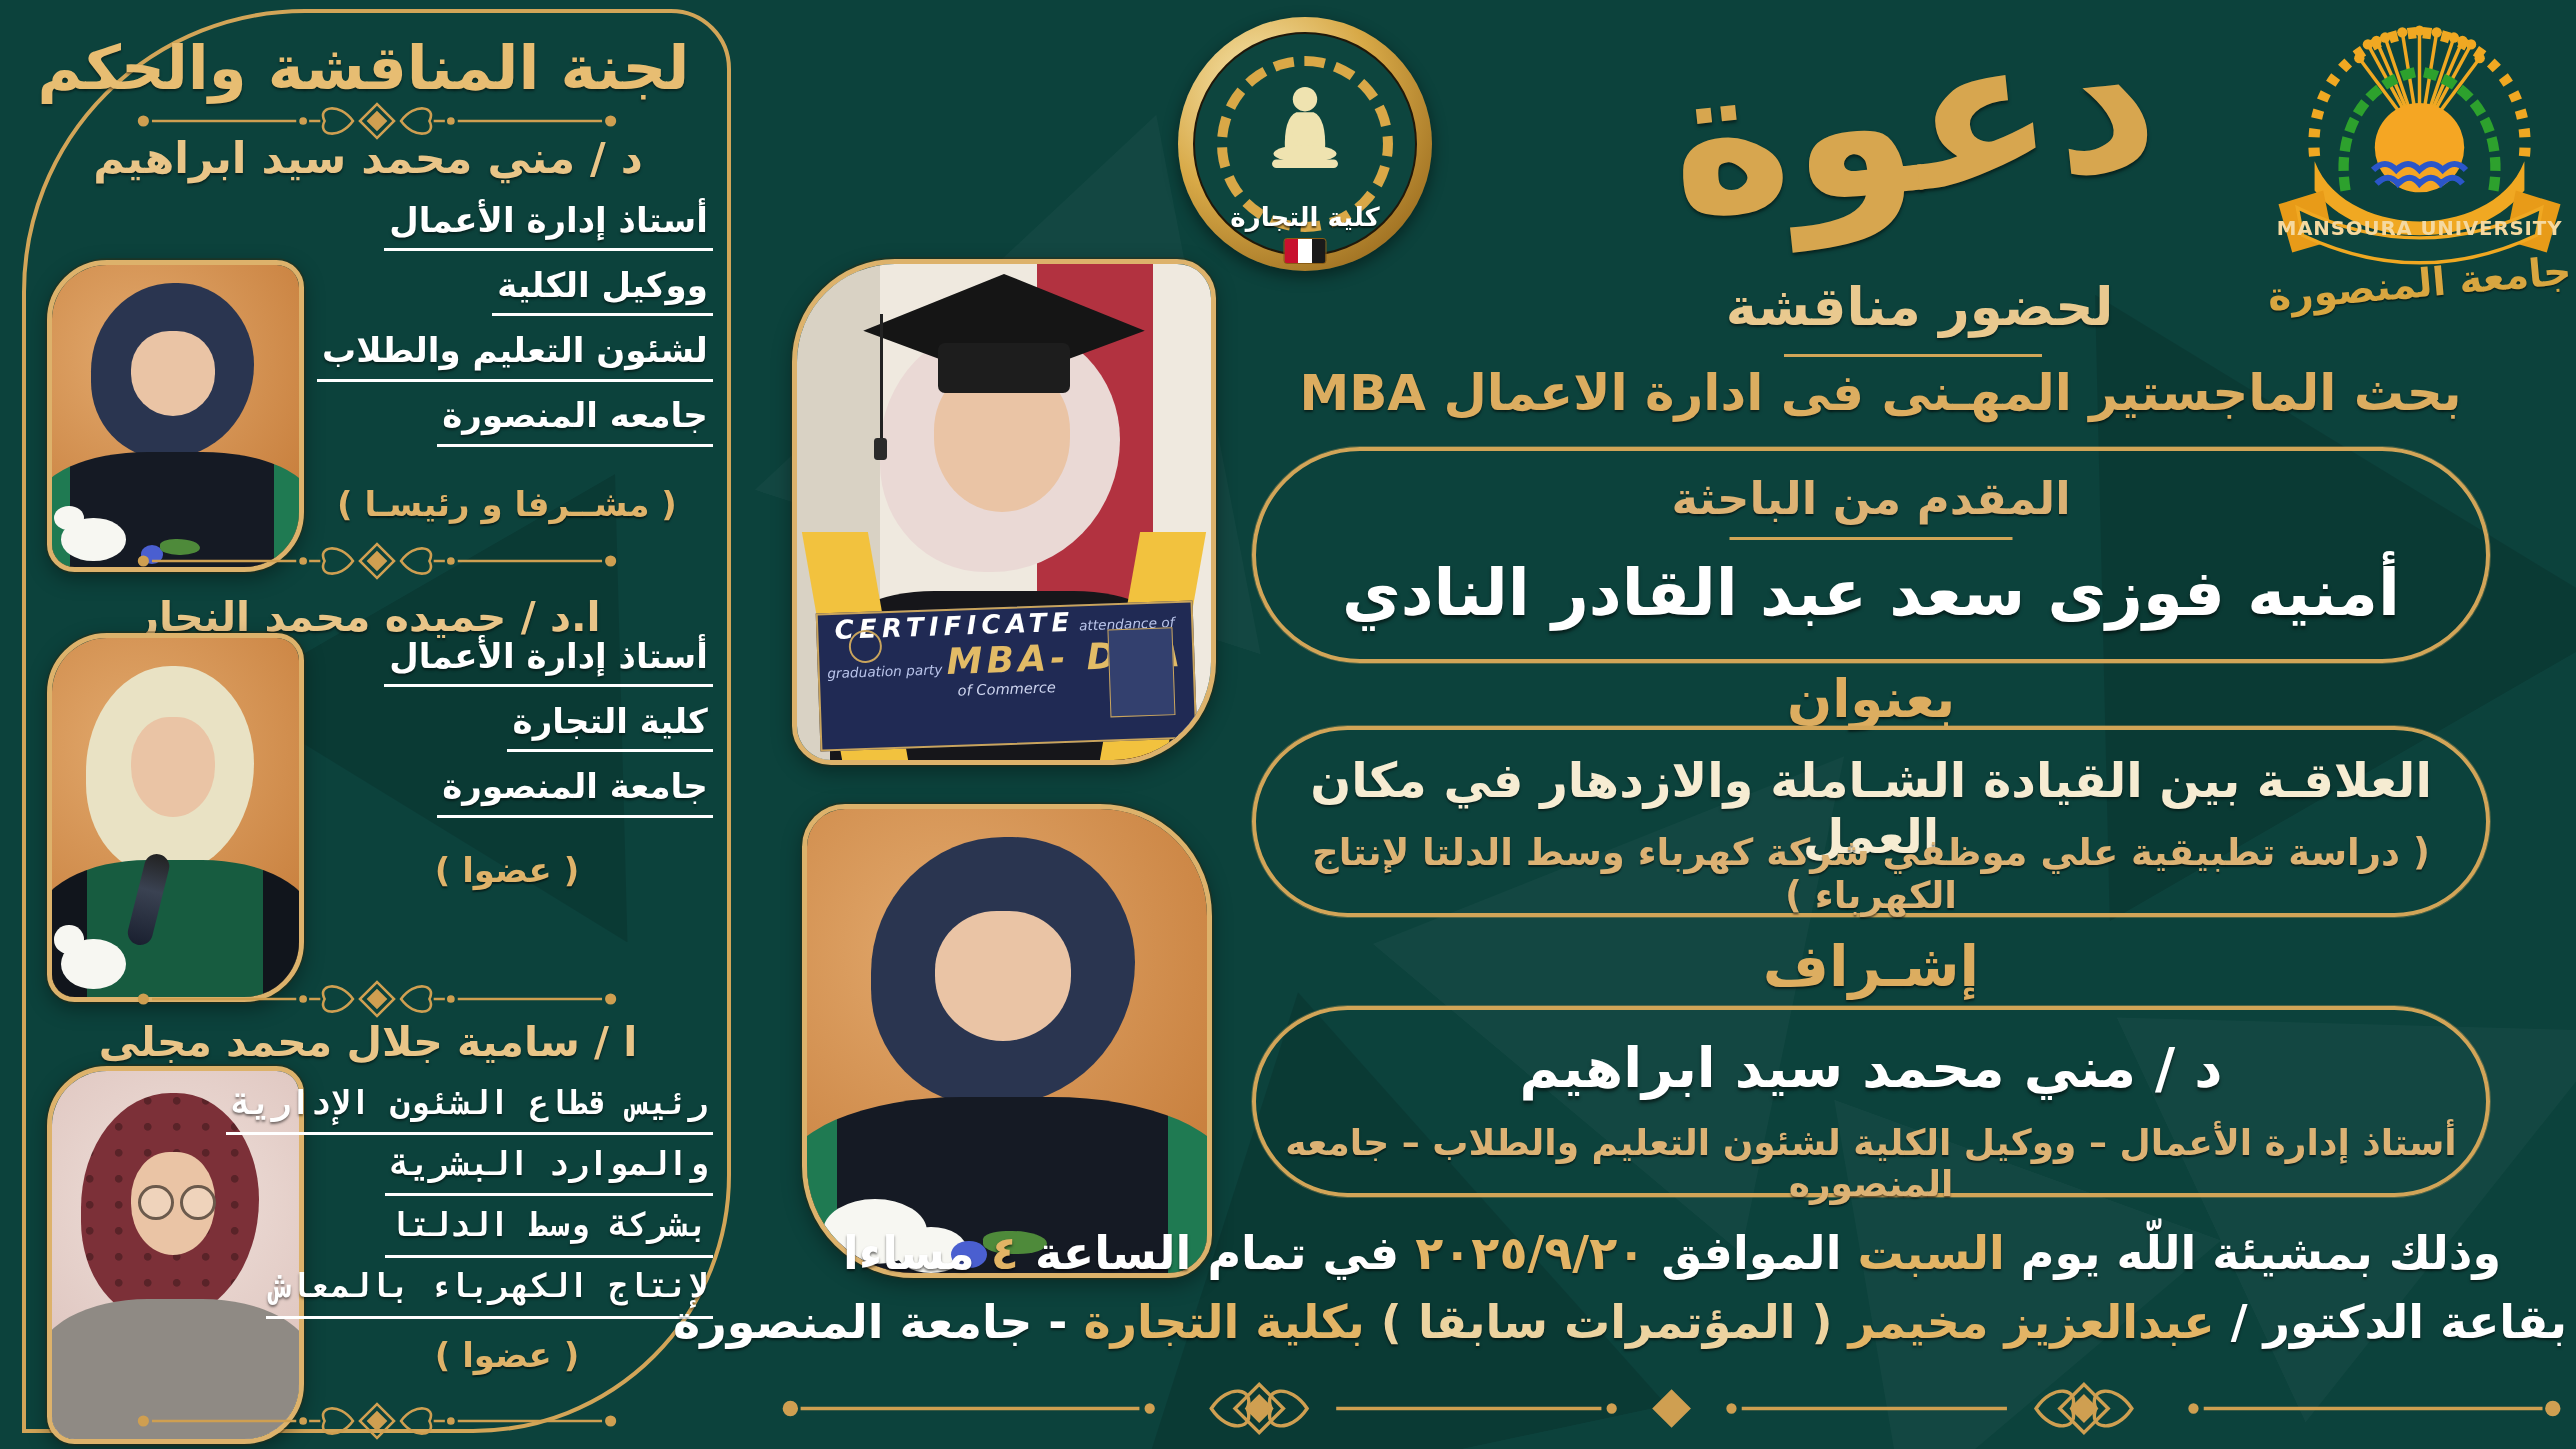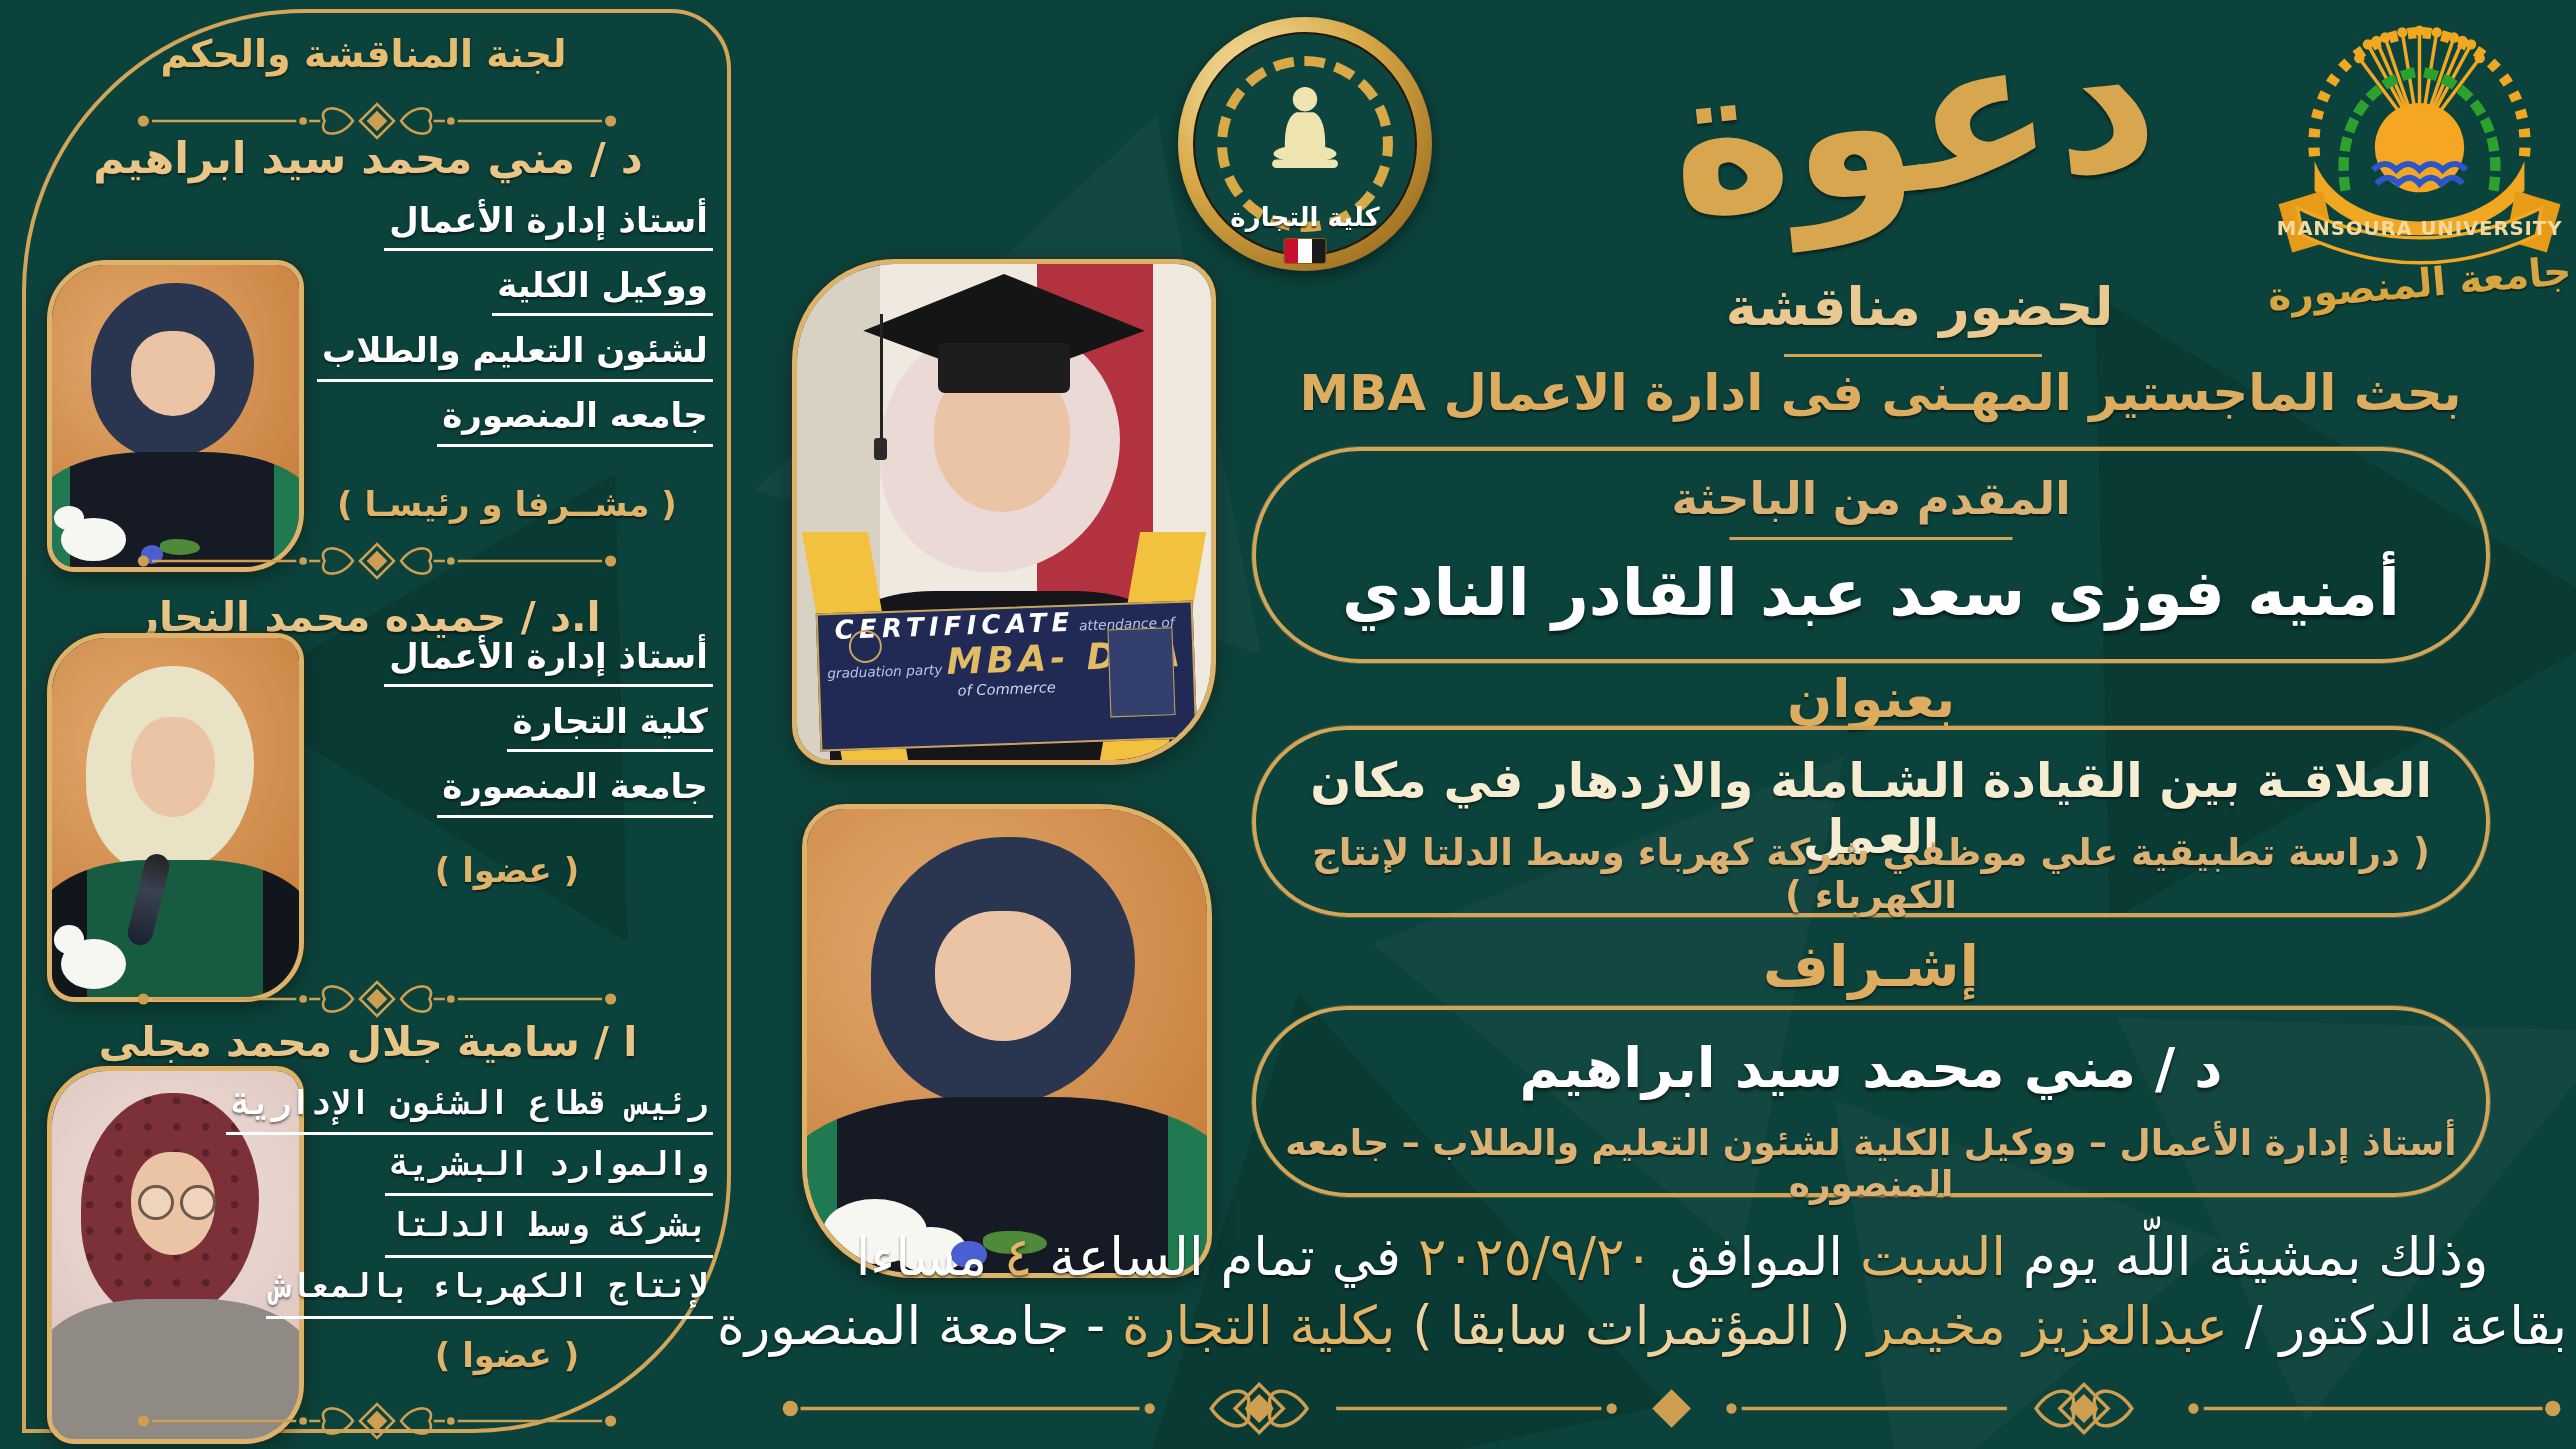--- a/index.html
+++ b/index.html
@@ -15,21 +15,21 @@
   .pt.lt{background:rgba(255,255,255,.03);}
   .tri{clip-path:polygon(50% 0,100% 100%,0 100%);}
   
   .left-panel{
     position:absolute; left:22px; top:8.6px; width:709px; height:1424px;
     box-sizing:border-box; border:4.3px solid #d2a558;
     border-radius:283px 60px 258px 0;
   }
   .lp-title{
     position:absolute; top:19px; left:0; width:100%; padding-right:26px; box-sizing:border-box;
-    text-align:center; font-size:38px; font-weight:bold; color:#e7bd72;
+    text-align:center; font-size:61px; font-weight:bold; color:#e7bd72;
     text-shadow:0 1.7px 2.6px rgba(0,0,0,.45);
   }
   .divider{position:absolute; left:50%; transform:translateX(-50%);}
   .d1{top:82px;} .d2{top:522px;} .d3{top:960px;} .d4{top:1382px;}
   .m-name{
     position:absolute; left:0; width:100%; text-align:center; padding-right:17px; box-sizing:border-box;
     font-size:43px; font-weight:bold; color:#e9c588; text-shadow:0 1.7px 2.6px rgba(0,0,0,.5);
   }
   .n1{top:120px;} .n2{top:568px; font-size:41px;margin-top:12px;} .n3{top:1005px; font-size:41px;}
   .m-lines{
@@ -131,21 +131,21 @@
   .lbl-titled{top:668px; font-size:53px;}
   .lbl-superv{top:933px; font-size:57px;}
   .presented-label{position:absolute; top:20.6px; left:0; width:100%; text-align:center; font-size:45px; font-weight:bold; color:#dcb274; text-shadow:0 1.7px 1.7px rgba(0,0,0,.5);}
   .presented-underline{position:absolute; top:86px; left:50%; transform:translateX(-50%); width:283px; height:3.4px; background:#d2a558;}
   .researcher-name{position:absolute; top:105px; left:0; width:100%; text-align:center; font-size:64px; font-weight:bold; color:#ffffff; text-shadow:0 2.6px 3.4px rgba(0,0,0,.55);}
   .thesis-title{position:absolute; top:22px; left:0; width:100%; text-align:center; font-size:48px; font-weight:bold; color:#f6ecd2; text-shadow:0 1.7px 2.6px rgba(0,0,0,.5);}
   .thesis-subtitle{position:absolute; top:101px; left:0; width:100%; text-align:center; font-size:37px; font-weight:bold; color:#dcb274; text-shadow:0 1.7px 1.7px rgba(0,0,0,.5);}
   .sup-name{position:absolute; top:26px; left:0; width:100%; text-align:center; font-size:55px; font-weight:bold; color:#ffffff; text-shadow:0 2.6px 3.4px rgba(0,0,0,.55);}
   .sup-creds{position:absolute; top:112px; left:0; width:100%; text-align:center; font-size:36px; font-weight:bold; color:#dcb274; text-shadow:0 1.7px 1.7px rgba(0,0,0,.5);}
   
-  .sched{position:absolute; left:777px; width:1790px; text-align:center; font-size:53px; font-weight:normal; text-shadow:0 1.7px 2.6px rgba(0,0,0,.55); white-space:nowrap;}
+  .sched{position:absolute; left:777px; width:1790px; text-align:center; font-size:46px; font-weight:bold; text-shadow:0 1.7px 2.6px rgba(0,0,0,.55); white-space:nowrap;}
   .s1{top:1226px;} .s2{top:1295px;}
   .sched .w{color:#ffffff;} .sched .g{color:#e2b465;} .sched .t{color:#ecd3a0;}
   .footer-orn{position:absolute; left:777px; top:1370px;}
 </style>
 </head>
 <body>
 
 <div class="poster">
 
   <div class="pt lt tri" style="left:816px; top:103px; width:532px; height:481px; transform:rotate(18deg);"></div>

